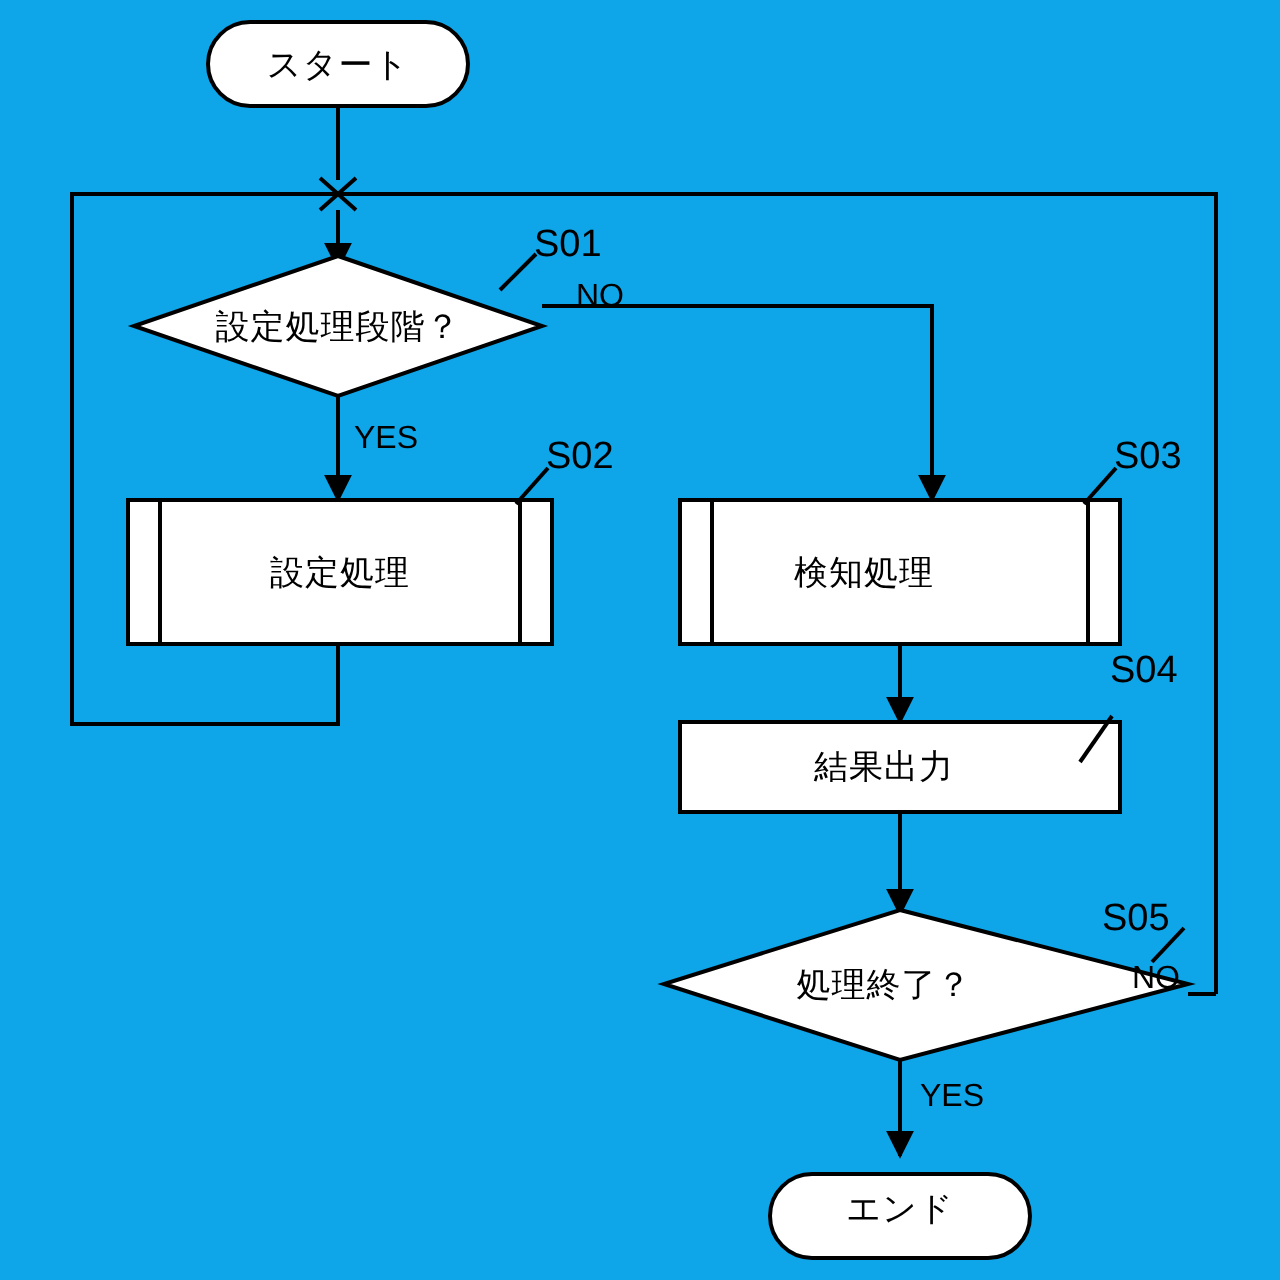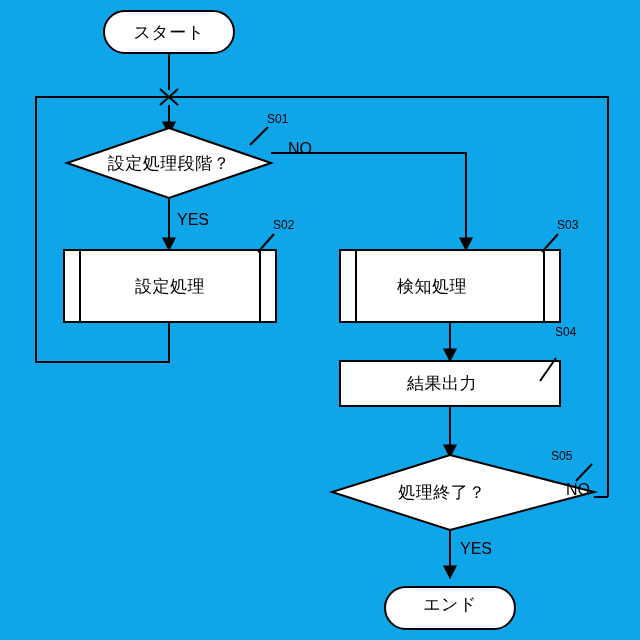--- a/index.html
+++ b/index.html
@@ -38,21 +38,21 @@
   }
   .label {
     position: absolute;
     color: #000000;
     font-size: 16px;
     white-space: nowrap;
   }
   .step-label {
     position: absolute;
     color: #000000;
-    font-size: 12px;
+    font-size: 19px;
     white-space: nowrap;
   }
 </style>
 </head>
 <body>
 
 <div id="canvas">
 
   <svg class="flow" viewBox="0 0 640 640">
     <defs>

